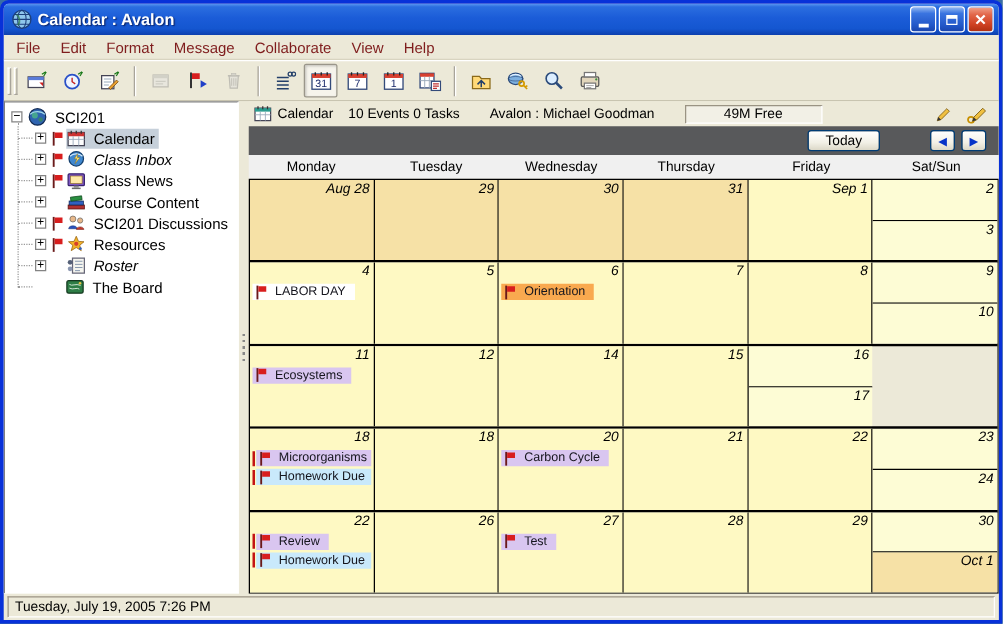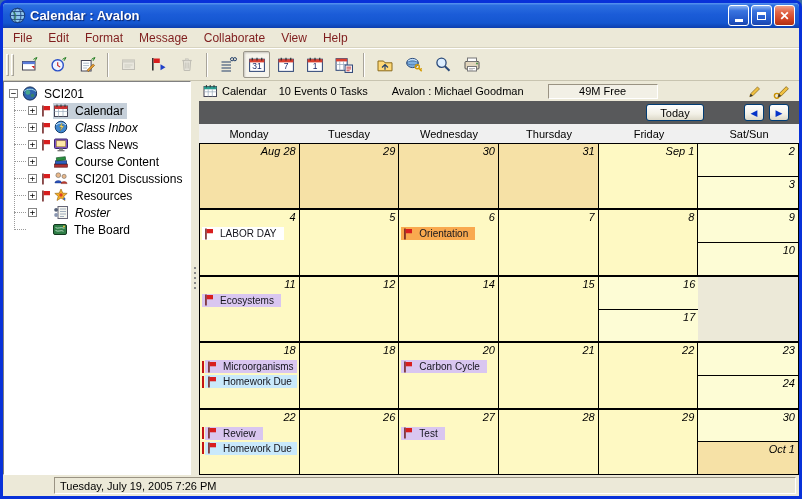--- a/index.html
+++ b/index.html
@@ -84,21 +84,21 @@
   .events{margin-top:17px;padding-left:2px;}
   .event{display:flex;align-items:center;height:13px;margin-bottom:2px;}
   .bar{width:2px;height:12px;background:#c41414;margin-right:1px;flex:0 0 2px;}
   .evbox{display:inline-flex;align-items:center;height:13px;padding:0 7px 0 2px;max-width:92px;overflow:hidden;}
   .evlabel{font-size:10px;color:#15151d;white-space:nowrap;margin-left:4px;}
   .satsun{display:flex;flex-direction:column;padding:0;}
   .half{flex:1;position:relative;}
   .half.top{border-bottom:1px solid #000;}
   .half.cur{background:#fdfcd5;} .half.oth{background:#f6e1a6;}
   
-  .statusbar{height:21px;flex:0 0 21px;background:#ece9d8;padding:2px 3px;margin-left:48px;}
+  .statusbar{height:21px;flex:0 0 21px;background:#ece9d8;padding:2px 3px;}
   .statusfield{height:100%;border:1px solid;border-color:#9a9383 #fff #fff #9a9383;
     display:flex;align-items:center;padding:0 5px;font-size:11px;color:#000;}
 </style>
 </head>
 <body>
 
 <div class="window">
   <div class="titlebar">
     <span class="title-icon" id="appicon">
         <svg width="17" height="17" viewBox="0 0 16 16">

